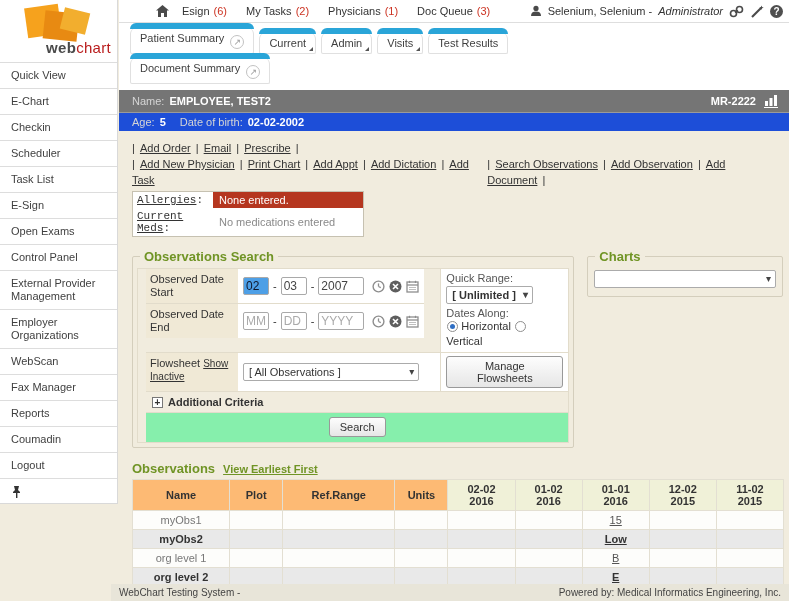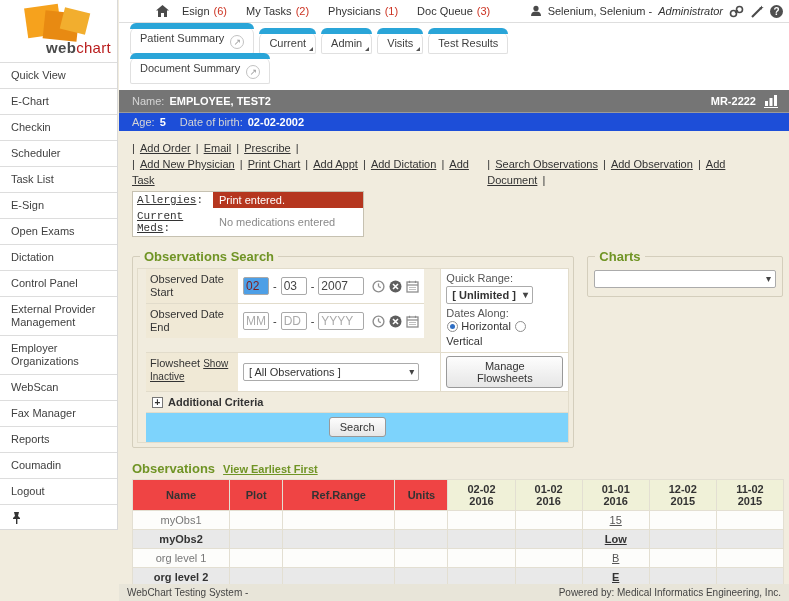--- a/index.html
+++ b/index.html
@@ -86,62 +86,62 @@
 
   .sgrid { border:1px solid #E2DCCB;padding-left:8px; }
   .srow { display:flex; border-bottom:1px solid #E2DCCB; background:#fff; }
   .scell-label { width:92px; background:#F0E9D6; padding:4px 4px; line-height:13px; }
   .scell-mid { flex:1; padding:6px 5px; display:flex; align-items:center; gap:4px; }
   .scell-right { width:128px; border-left:1px solid #E2DCCB; padding:3px 5px;margin-left:16px; }
   .rtall { position:relative; }
   .din { width:26px; height:18px; border:1px solid #A9A9A9; border-radius:2px;
          font-family:"Liberation Sans",sans-serif; font-size:12px; padding:1px 2px; color:#444; }
   .din.yr { width:46px; }
-  .din.sel { background:#4D9FE6; color:#7f1d1d; }
+  .din.sel { background:#4D9FE6; color:#0f172a; }
   .din::placeholder { color:#AAA; }
   .dicons { display:flex; gap:4px; align-items:center; margin-left:4px; }
   .selectbox { position:relative; background:#fff; border:1px solid #ABABAB; border-radius:2px;
                padding:2px 16px 2px 5px; cursor:pointer; color:#333; white-space:nowrap; }
   .selectbox .sarrow { position:absolute; right:4px; top:2px; color:#444; font-size:10px; }
   .qr-select { display:inline-block; margin:2px 0 3px 0; font-weight:bold; }
   .flow-select { flex:1; }
   .graylab { color:#555; }
   .radio { display:inline-block; width:11px; height:11px; border:1px solid #8F8F8F; border-radius:50%;
            background:#fff; vertical-align:-2px; margin:0 3px 0 1px; position:relative; cursor:pointer; }
   .radio.checked::after { content:""; position:absolute; left:2px; top:2px; width:5px; height:5px;
                           border-radius:50%; background:#2F6FC4; }
   .btn { background:linear-gradient(#FDFDFD,#E6E6E6); border:1px solid #999;
          border-radius:3px; padding:3px 10px; font-family:"Liberation Sans",sans-serif;
          font-size:11px; color:#333; cursor:pointer; }
   .addl { background:#F1ECDE; padding:4px 6px; font-weight:bold; display:flex; gap:5px; align-items:center;
           border-bottom:1px solid #E2DCCB; cursor:pointer; }
   .expand-ico { display:inline-flex; width:11px; height:11px; border:1px solid #777; background:#fff;
                 font-size:10px; line-height:9px; align-items:center; justify-content:center; color:#333; }
-  .searchrow { background:#7dd3fc; text-align:center; padding:4px 0 5px 0; }
+  .searchrow { background:#86efac; text-align:center; padding:4px 0 5px 0; }
   .charts-select { margin:2px 2px 4px 2px; }
 
   
   .obs-head { margin-top:13px; display:flex; gap:8px; align-items:baseline; }
   .obs-title { color:#709425; font-weight:bold; font-size:13px; }
   .obs-link { color:#709425; font-weight:bold; text-decoration:underline; cursor:pointer; }
   table.obs { border-collapse:collapse; width:652px; margin-top:3px; border:1px solid #C8C3B2;
               table-layout:fixed; }
   table.obs th, table.obs td { border:1px solid #E3DFD2; text-align:center; padding:3px 2px;
                                overflow:hidden; }
-  th.stat { background:#ef4444; font-weight:bold; color:#333; }
+  th.stat { background:#fdba74; font-weight:bold; color:#333; }
   th.datec { background:#F0F1D8; font-weight:bold; color:#333; line-height:12px; }
   tr.odd td { background:#FDFDFB; color:#777; }
   tr.even td { background:#E9E9E9; color:#333; font-weight:bold; }
   td a.cellv { color:#333; }
   tr.odd td a.cellv { color:#555; }
   .plotbtn { display:inline-block; border:1px solid #8F8F8F; background:#F2F2F2; padding:1px 2px 0 2px;
              border-radius:2px; cursor:pointer; }
 
   
-  .footer { position:absolute; left:119px; right:0; bottom:0; height:17px; background:#E8E5D9;
+  .footer { position:absolute; left:111px; right:0; bottom:0; height:17px; background:#E8E5D9;
             display:flex; align-items:center; justify-content:space-between; padding:0 8px;
             font-size:10px; color:#444; }
 
   .help-ico { display:inline-flex; width:13px; height:13px; border-radius:50%; background:#4F4F4F;
               color:#fff; font-size:10px; font-weight:bold; align-items:center; justify-content:center; }
   svg { display:block; }
 </style>
 </head>
 <body>
 
@@ -152,21 +152,20 @@
     <div class="sq sq3"></div>
     <div class="logo-text"><span class="b">web</span><span class="l">chart</span></div>
   </div>
   <div class="side-item">Quick View</div>
   <div class="side-item">E-Chart</div>
   <div class="side-item">Checkin</div>
   <div class="side-item">Scheduler</div>
   <div class="side-item">Task List</div>
   <div class="side-item">E-Sign</div>
   <div class="side-item">Open Exams</div>
-  <div class="side-item">Dictation</div>
   <div class="side-item">Control Panel</div>
   <div class="side-item">External Provider Management</div>
   <div class="side-item">Employer Organizations</div>
   <div class="side-item">WebScan</div>
   <div class="side-item">Fax Manager</div>
   <div class="side-item">Reports</div>
   <div class="side-item">Coumadin</div>
   <div class="side-item">Logout</div>
   <div class="side-pin">
     <span class="ico">
@@ -313,21 +312,21 @@
         <span class="sep">|</span>
         <a>Add Document</a>
         <span class="sep">|</span>
       </span>
     </div>
 
     
     <div class="medsbox">
       <div class="medsrow">
         <span class="mlabel"><a>Allergies</a><span>:</span></span>
-        <span class="allergy-val">Print entered.</span>
+        <span class="allergy-val">None entered.</span>
       </div>
       <div class="medsrow">
         <span class="mlabel"><a>Current Meds</a><span>:</span></span>
         <span class="meds-val">No medications entered</span>
       </div>
     </div>
 
     
     <div class="fs-row">
       <fieldset class="fs-search">

